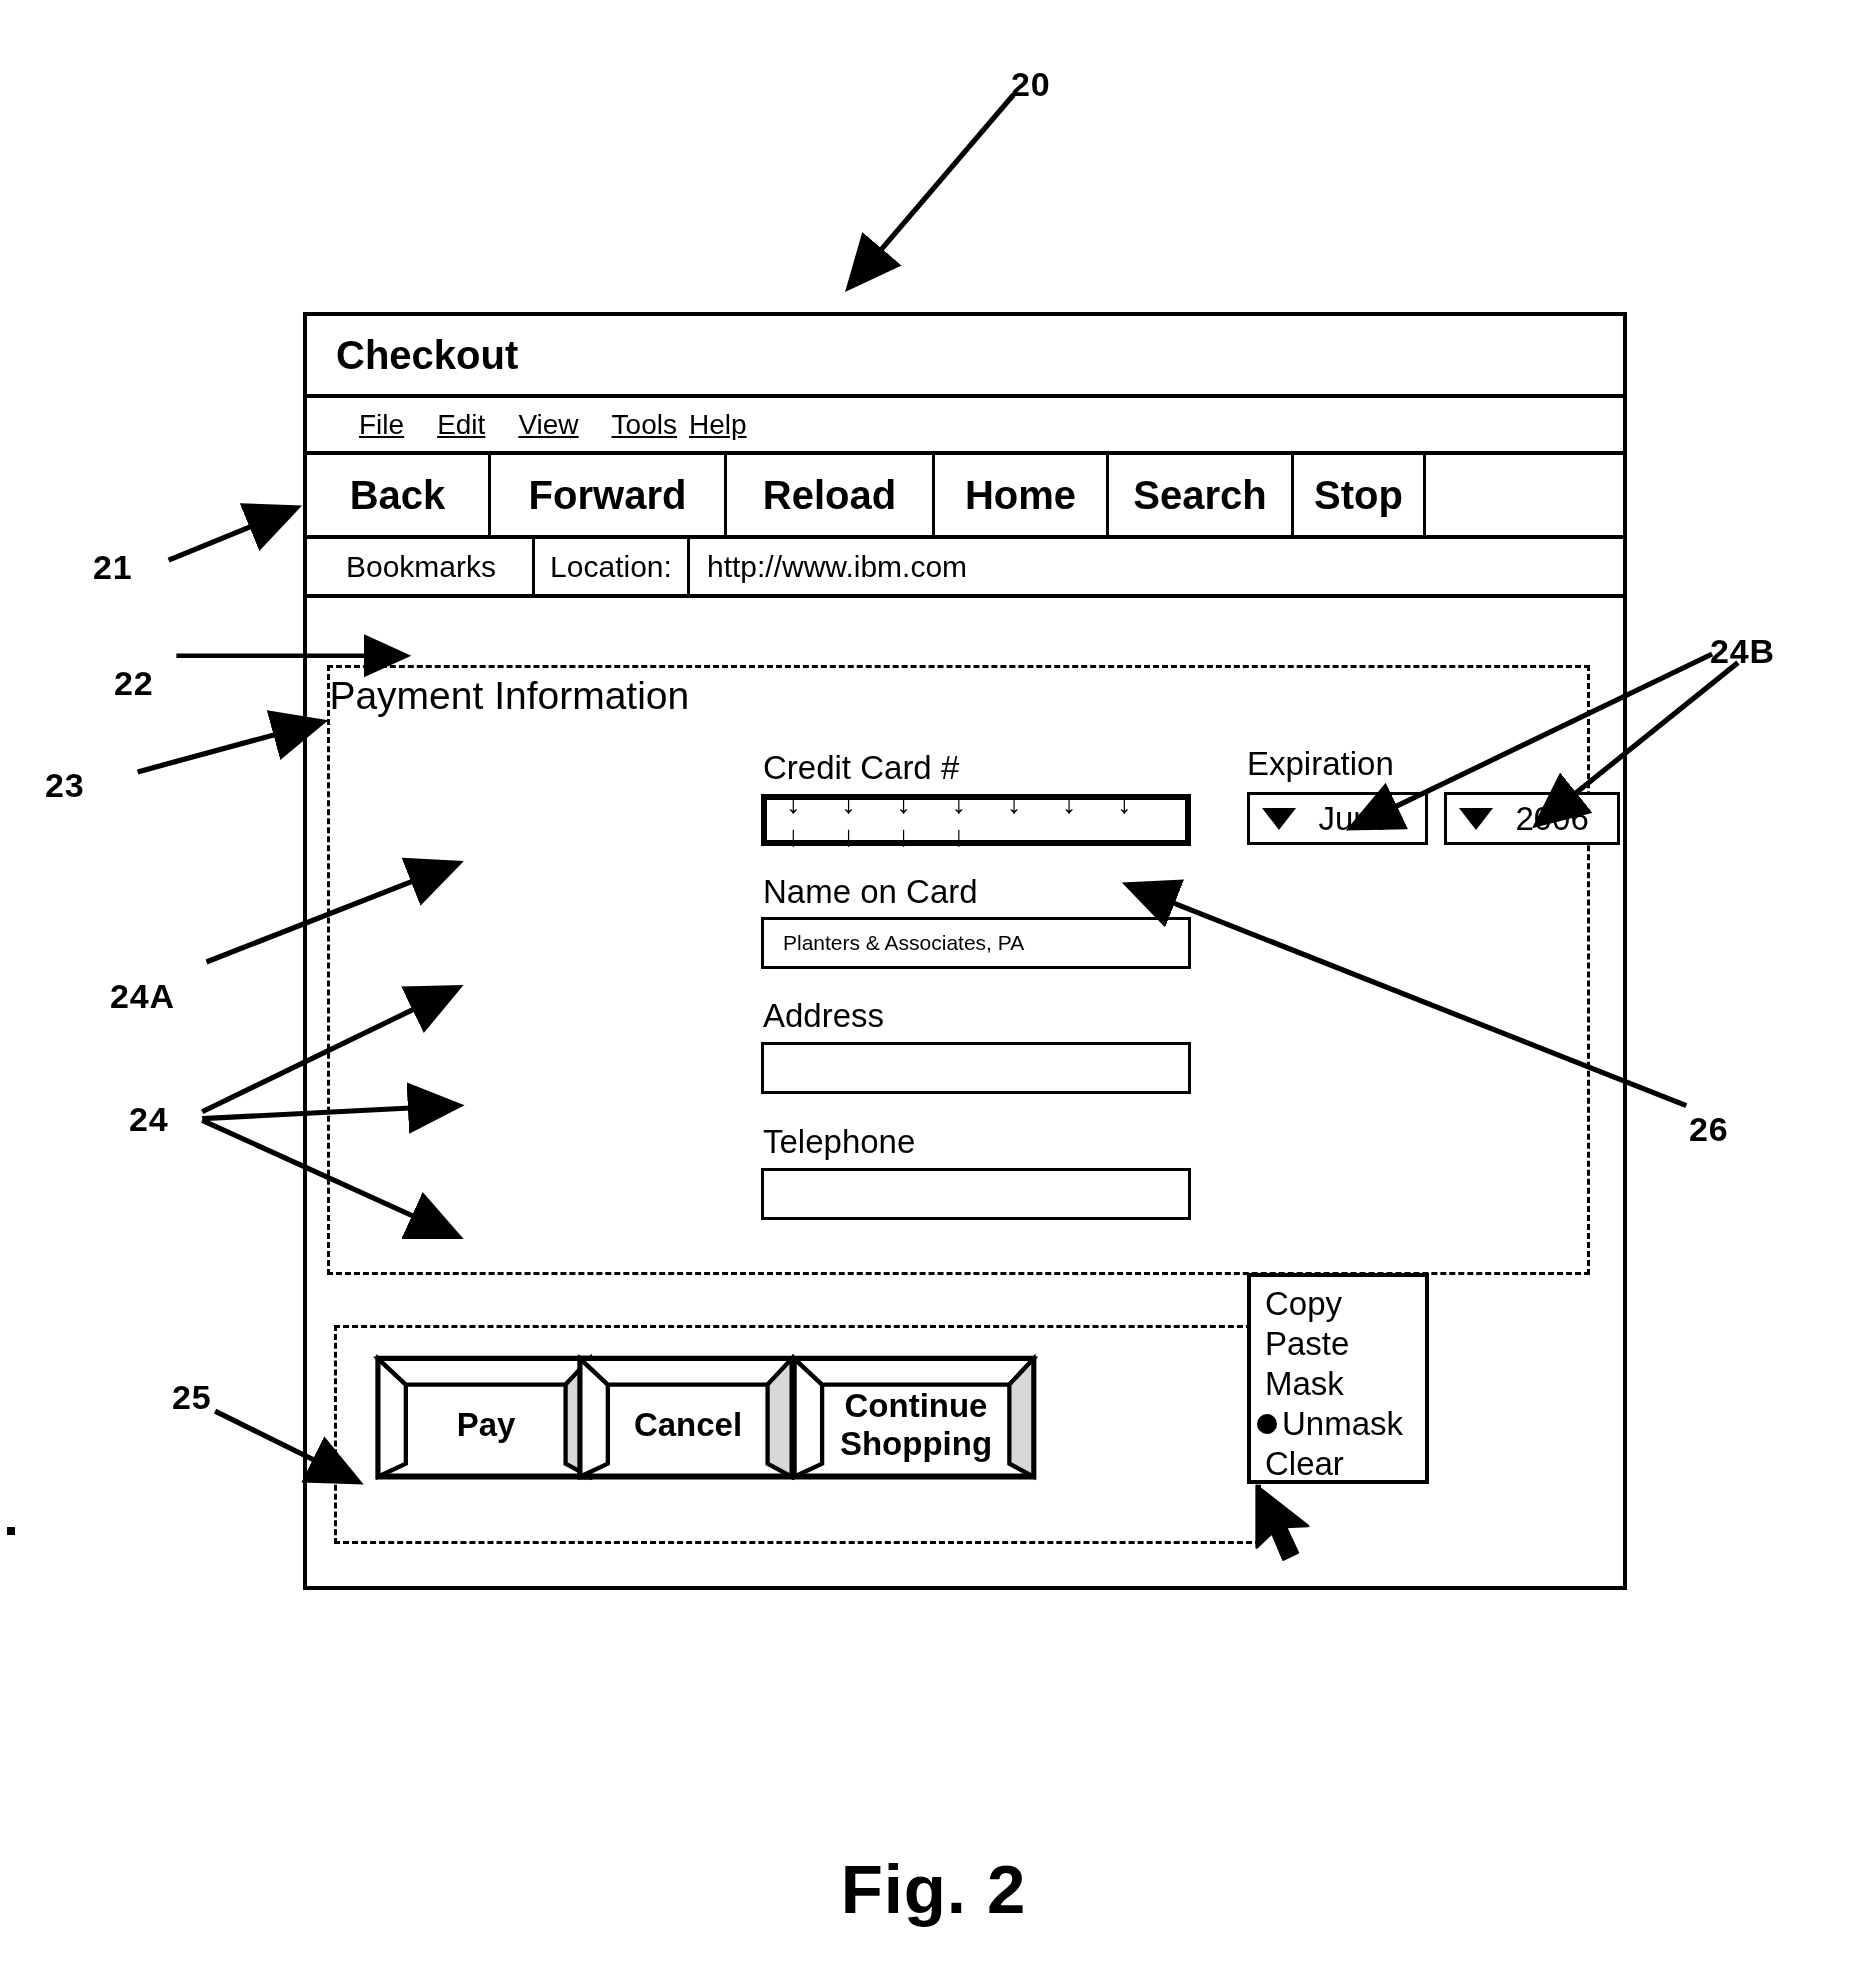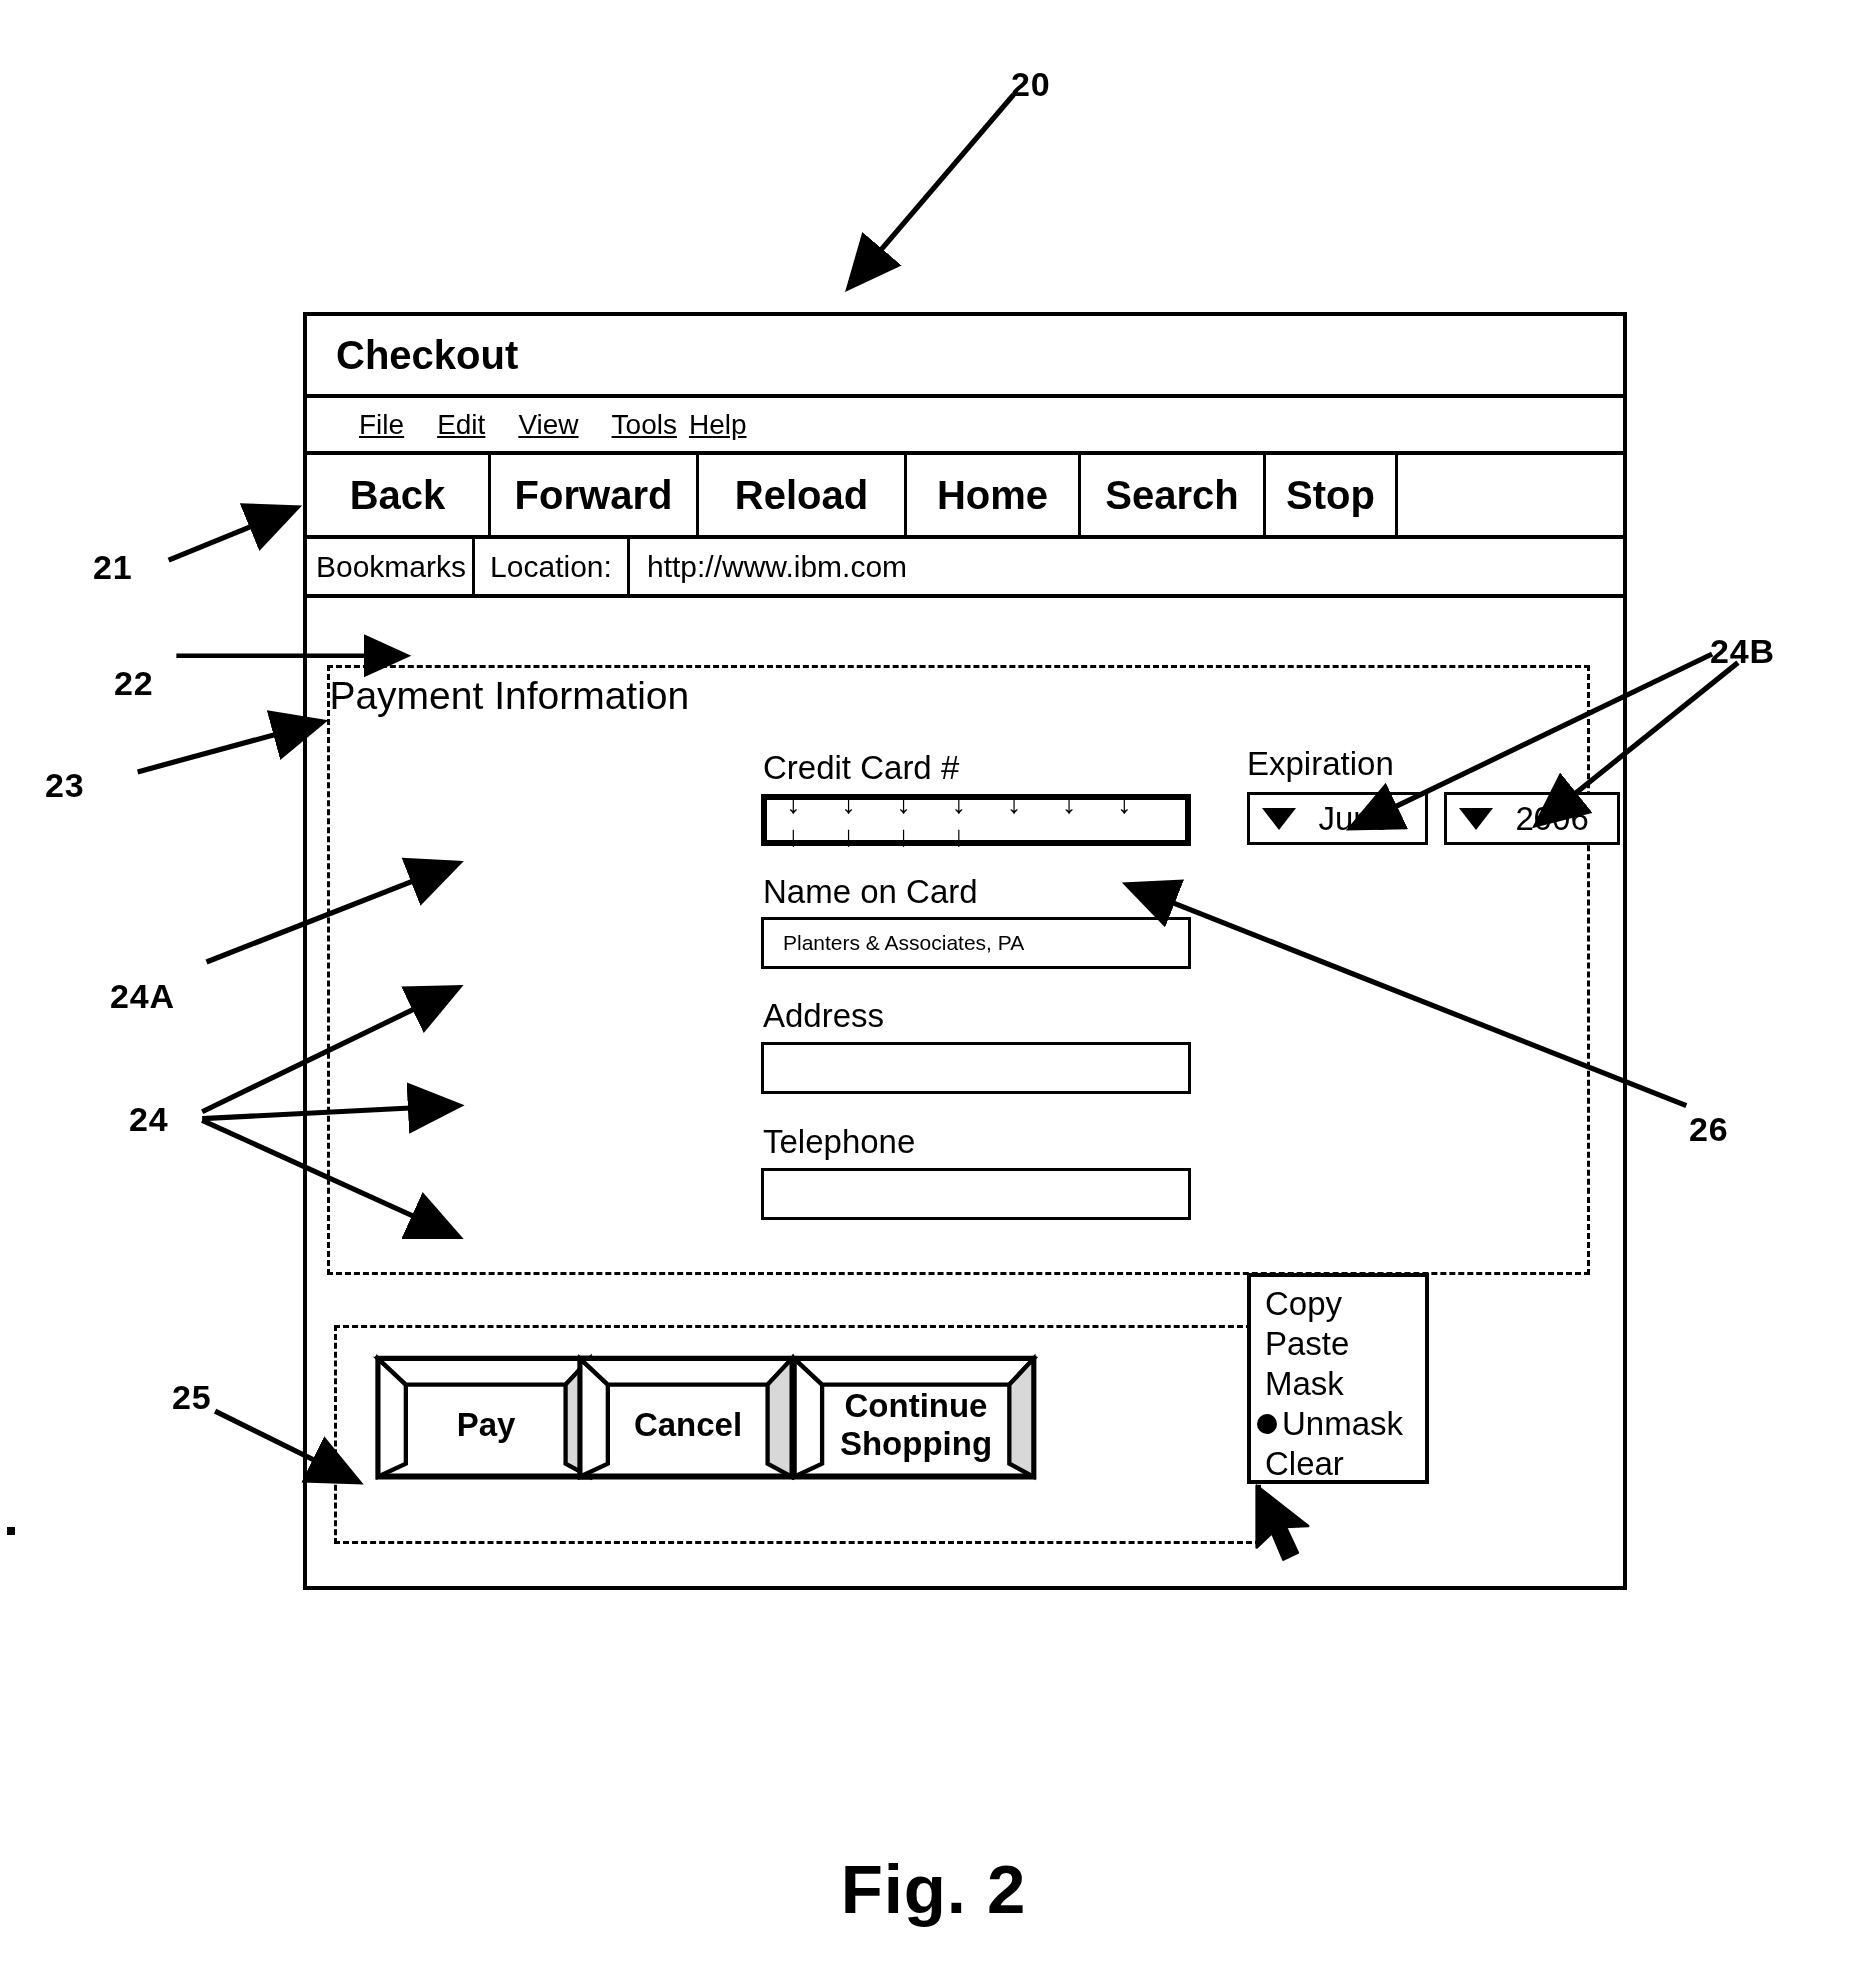--- a/index.html
+++ b/index.html
@@ -250,30 +250,30 @@
   <div id="menu-bar">
     <div class="menu-item">File</div>
     <div class="menu-item">Edit</div>
     <div class="menu-item">View</div>
     <div class="menu-item tight">Tools</div>
     <div class="menu-item">Help</div>
   </div>
 
   <div id="toolbar">
     <div class="tb-btn" style="width:184px;">Back</div>
-    <div class="tb-btn" style="width:208px;">Forward</div>
+    <div class="tb-btn" style="width:236px;">Forward</div>
     <div class="tb-btn" style="width:208px;">Reload</div>
     <div class="tb-btn" style="width:174px;">Home</div>
     <div class="tb-btn" style="width:185px;">Search</div>
     <div class="tb-btn" style="width:132px;">Stop</div>
     <div id="tb-spacer" class="tb-btn"></div>
   </div>
 
   <div id="locbar">
-    <div class="loc-cell" style="width:168px;justify-content:center;padding-left:3px;padding-right:0;">Bookmarks</div>
+    <div class="loc-cell" style="width:228px;justify-content:center;padding-left:3px;padding-right:0;">Bookmarks</div>
     <div class="loc-cell" style="width:155px;justify-content:center;padding-left:0;padding-right:0;">Location:</div>
     <div class="loc-cell" id="loc-url">http://www.ibm.com</div>
   </div>
 
   <div id="page-area">
 
     <div id="payment-group"></div>
     <div id="payment-title" class="abs" style="left:22.4px;top:76px;">Payment Information</div>
 
     <div class="fld-label" style="left:456px;top:151px;">Credit Card #</div>

